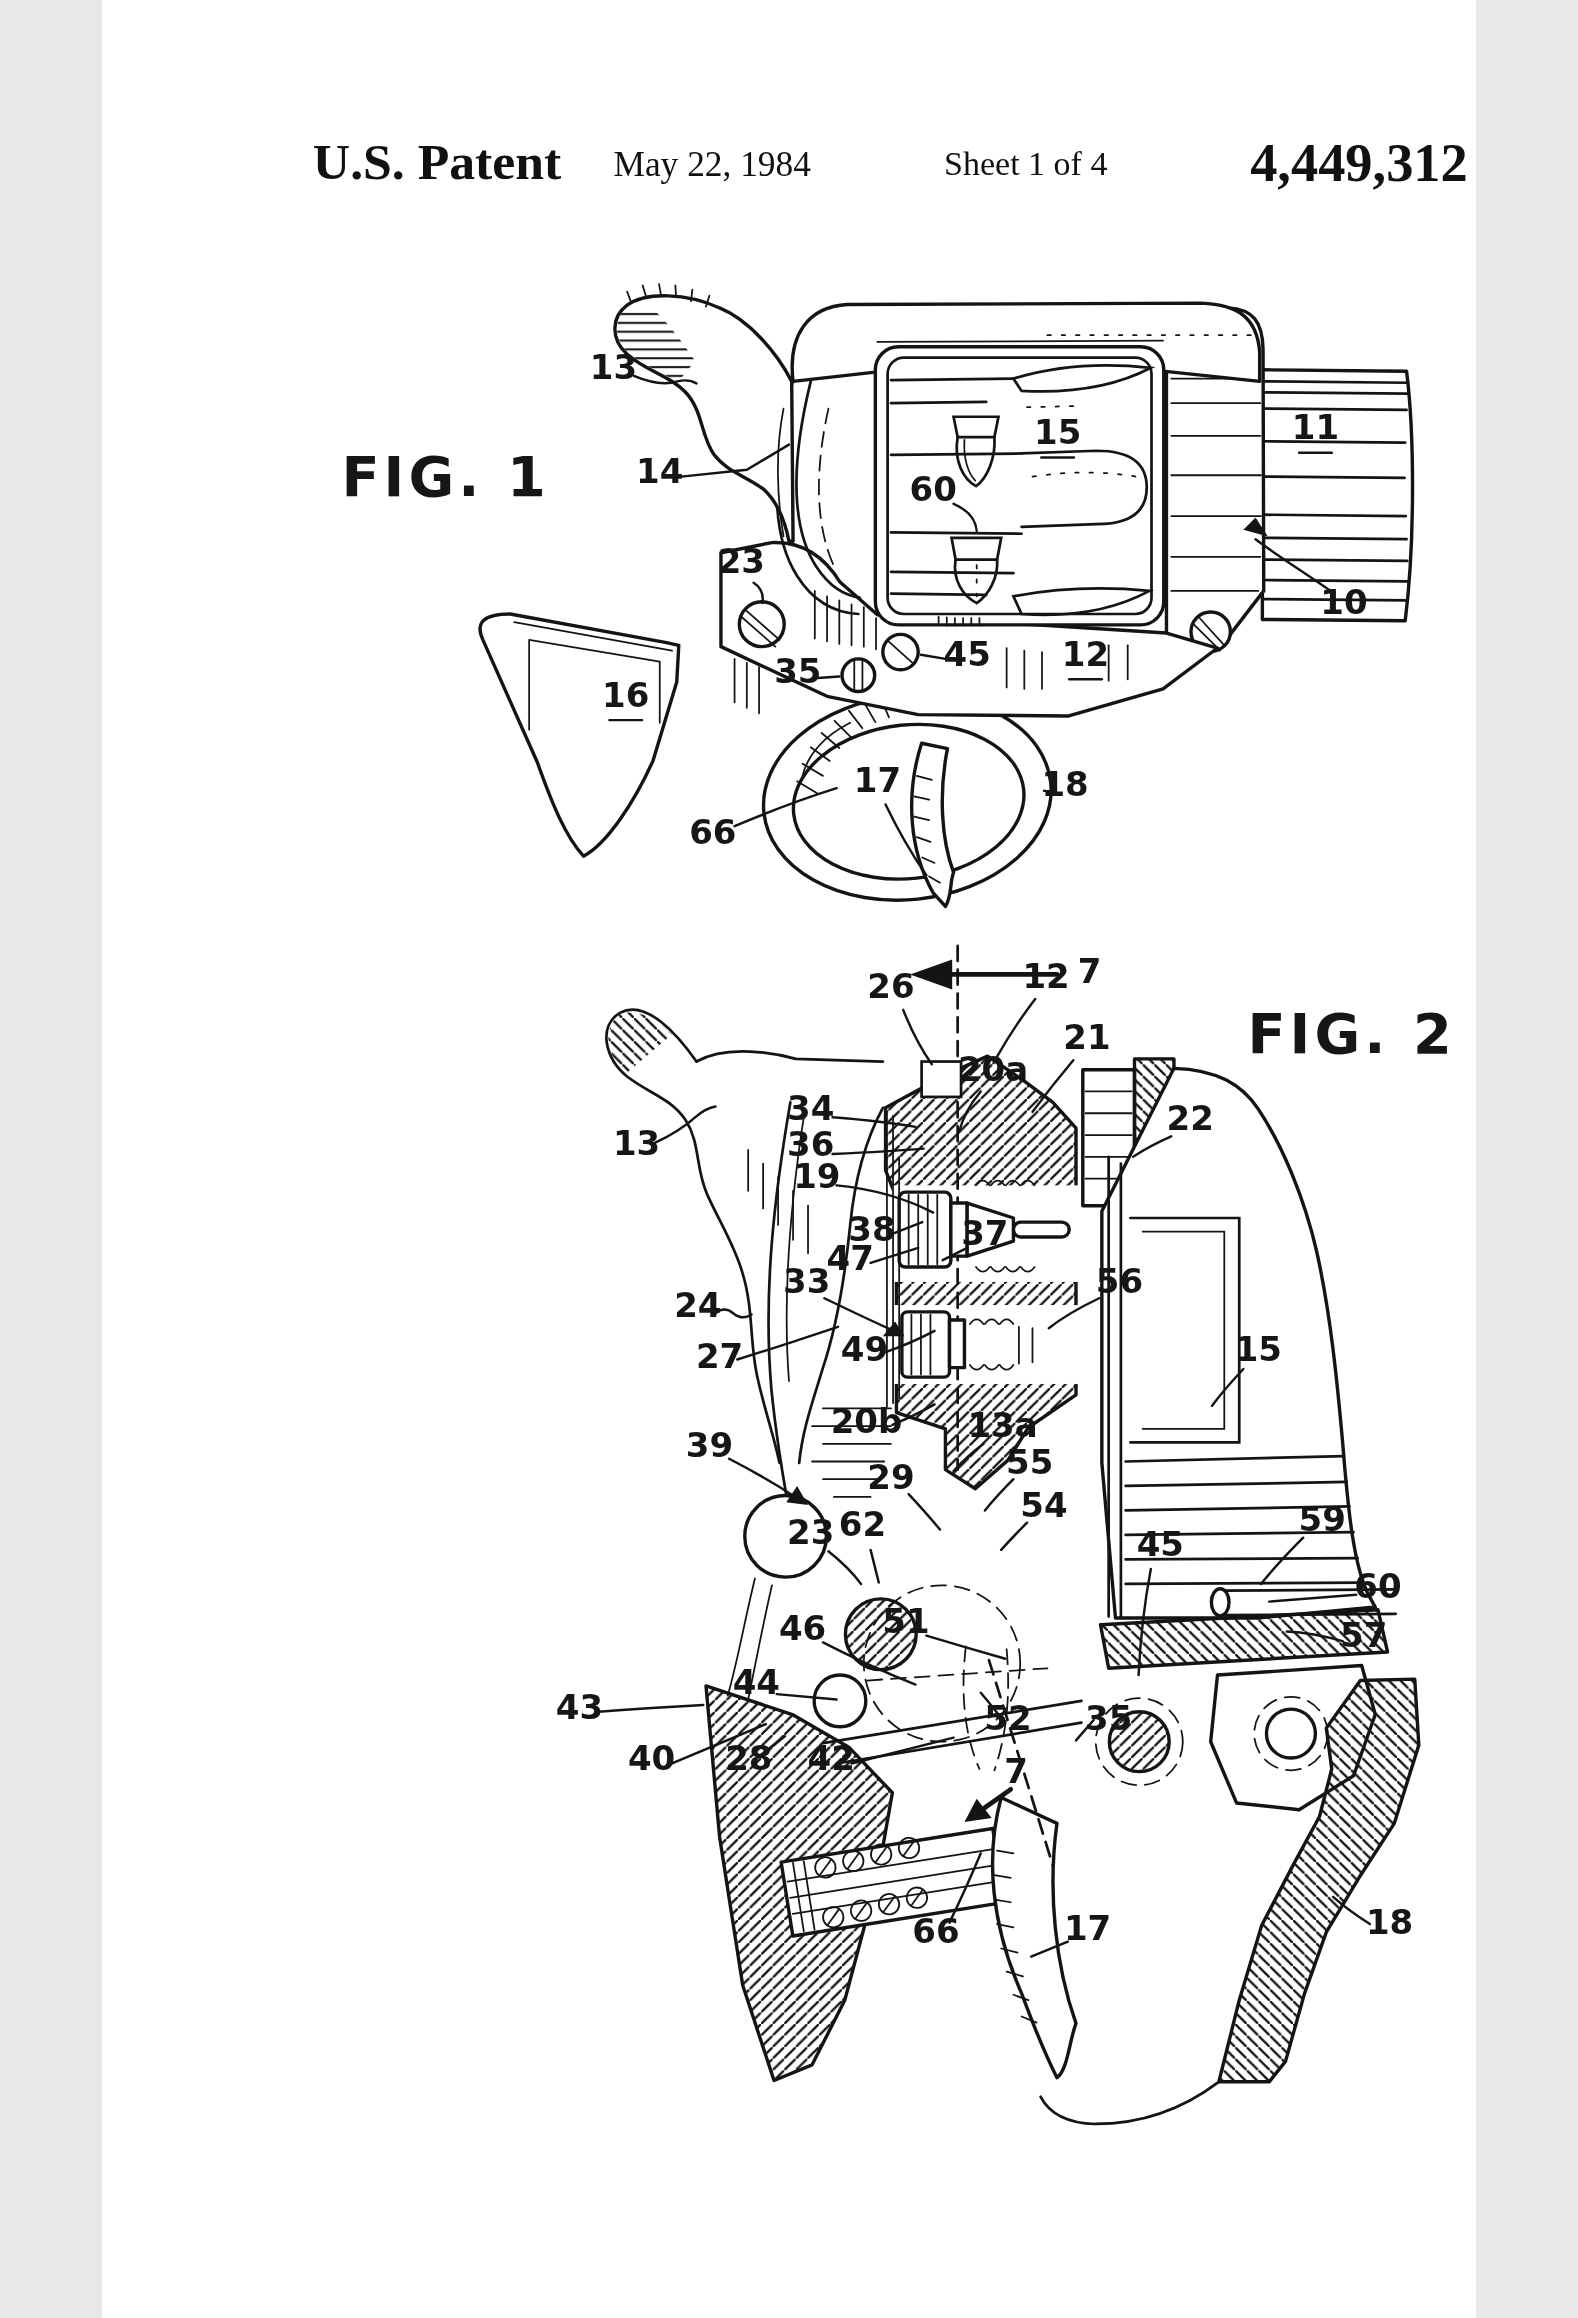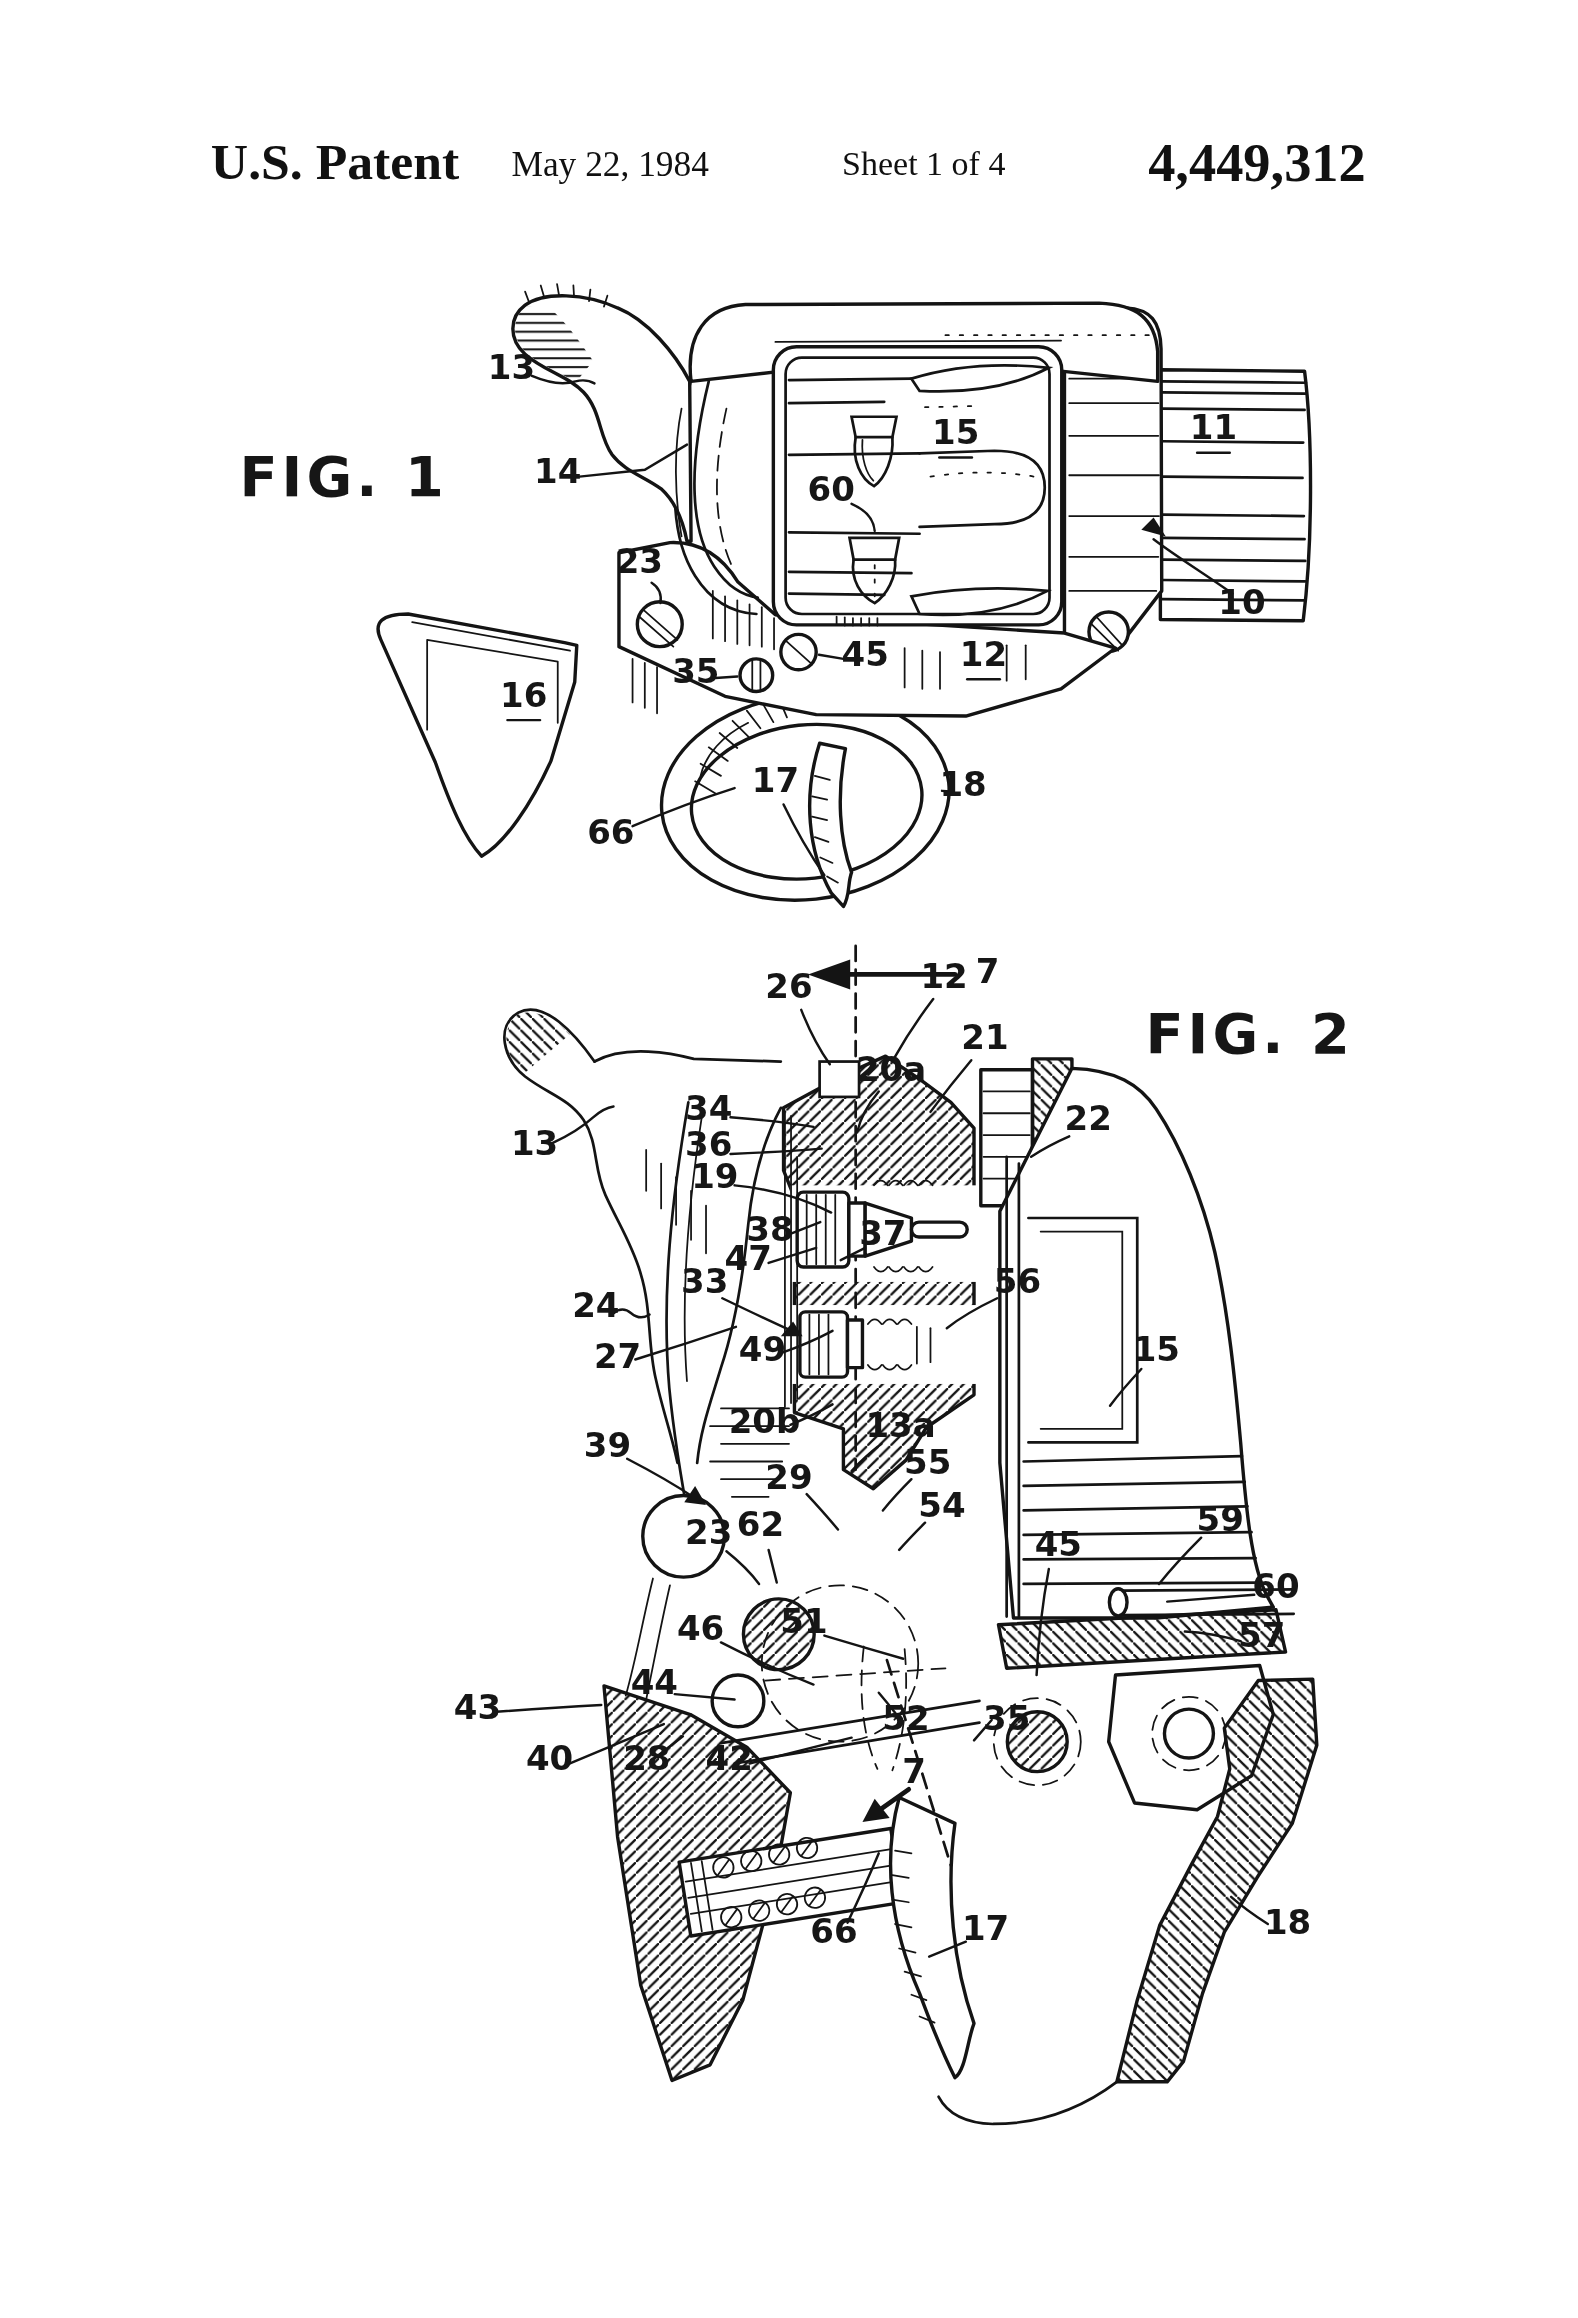--- a/index.html
+++ b/index.html
@@ -1,16 +1,16 @@
 <!DOCTYPE html>
 <html style="font-size:11px"><head>
 <meta charset="utf-8">
 <style>
   html,body{margin:0;padding:0;background:#e8e8e8;}
-  .page{position:relative;width:1578px;height:2319px;background:#ffffff;margin:0 auto;
+  .page{position:relative;width:1374px;height:2319px;background:#ffffff;margin:0 auto;
         font-family:"Liberation Serif",serif;}
   svg{position:absolute;left:0;top:0;}
   
   .o  {fill:#ffffff;stroke:#141414;stroke-width:5;stroke-linejoin:round;}
   .oh {stroke:#141414;stroke-width:5;stroke-linejoin:round;}
   .l  {fill:none;stroke:#141414;stroke-width:4;stroke-linecap:round;}
   .t  {fill:none;stroke:#141414;stroke-width:2.6;stroke-linecap:round;}
   .ld {fill:none;stroke:#141414;stroke-width:3.6;stroke-linecap:round;}
   .dsh{stroke-dasharray:22 13;}
   .dt {stroke-dasharray:5 16;}

